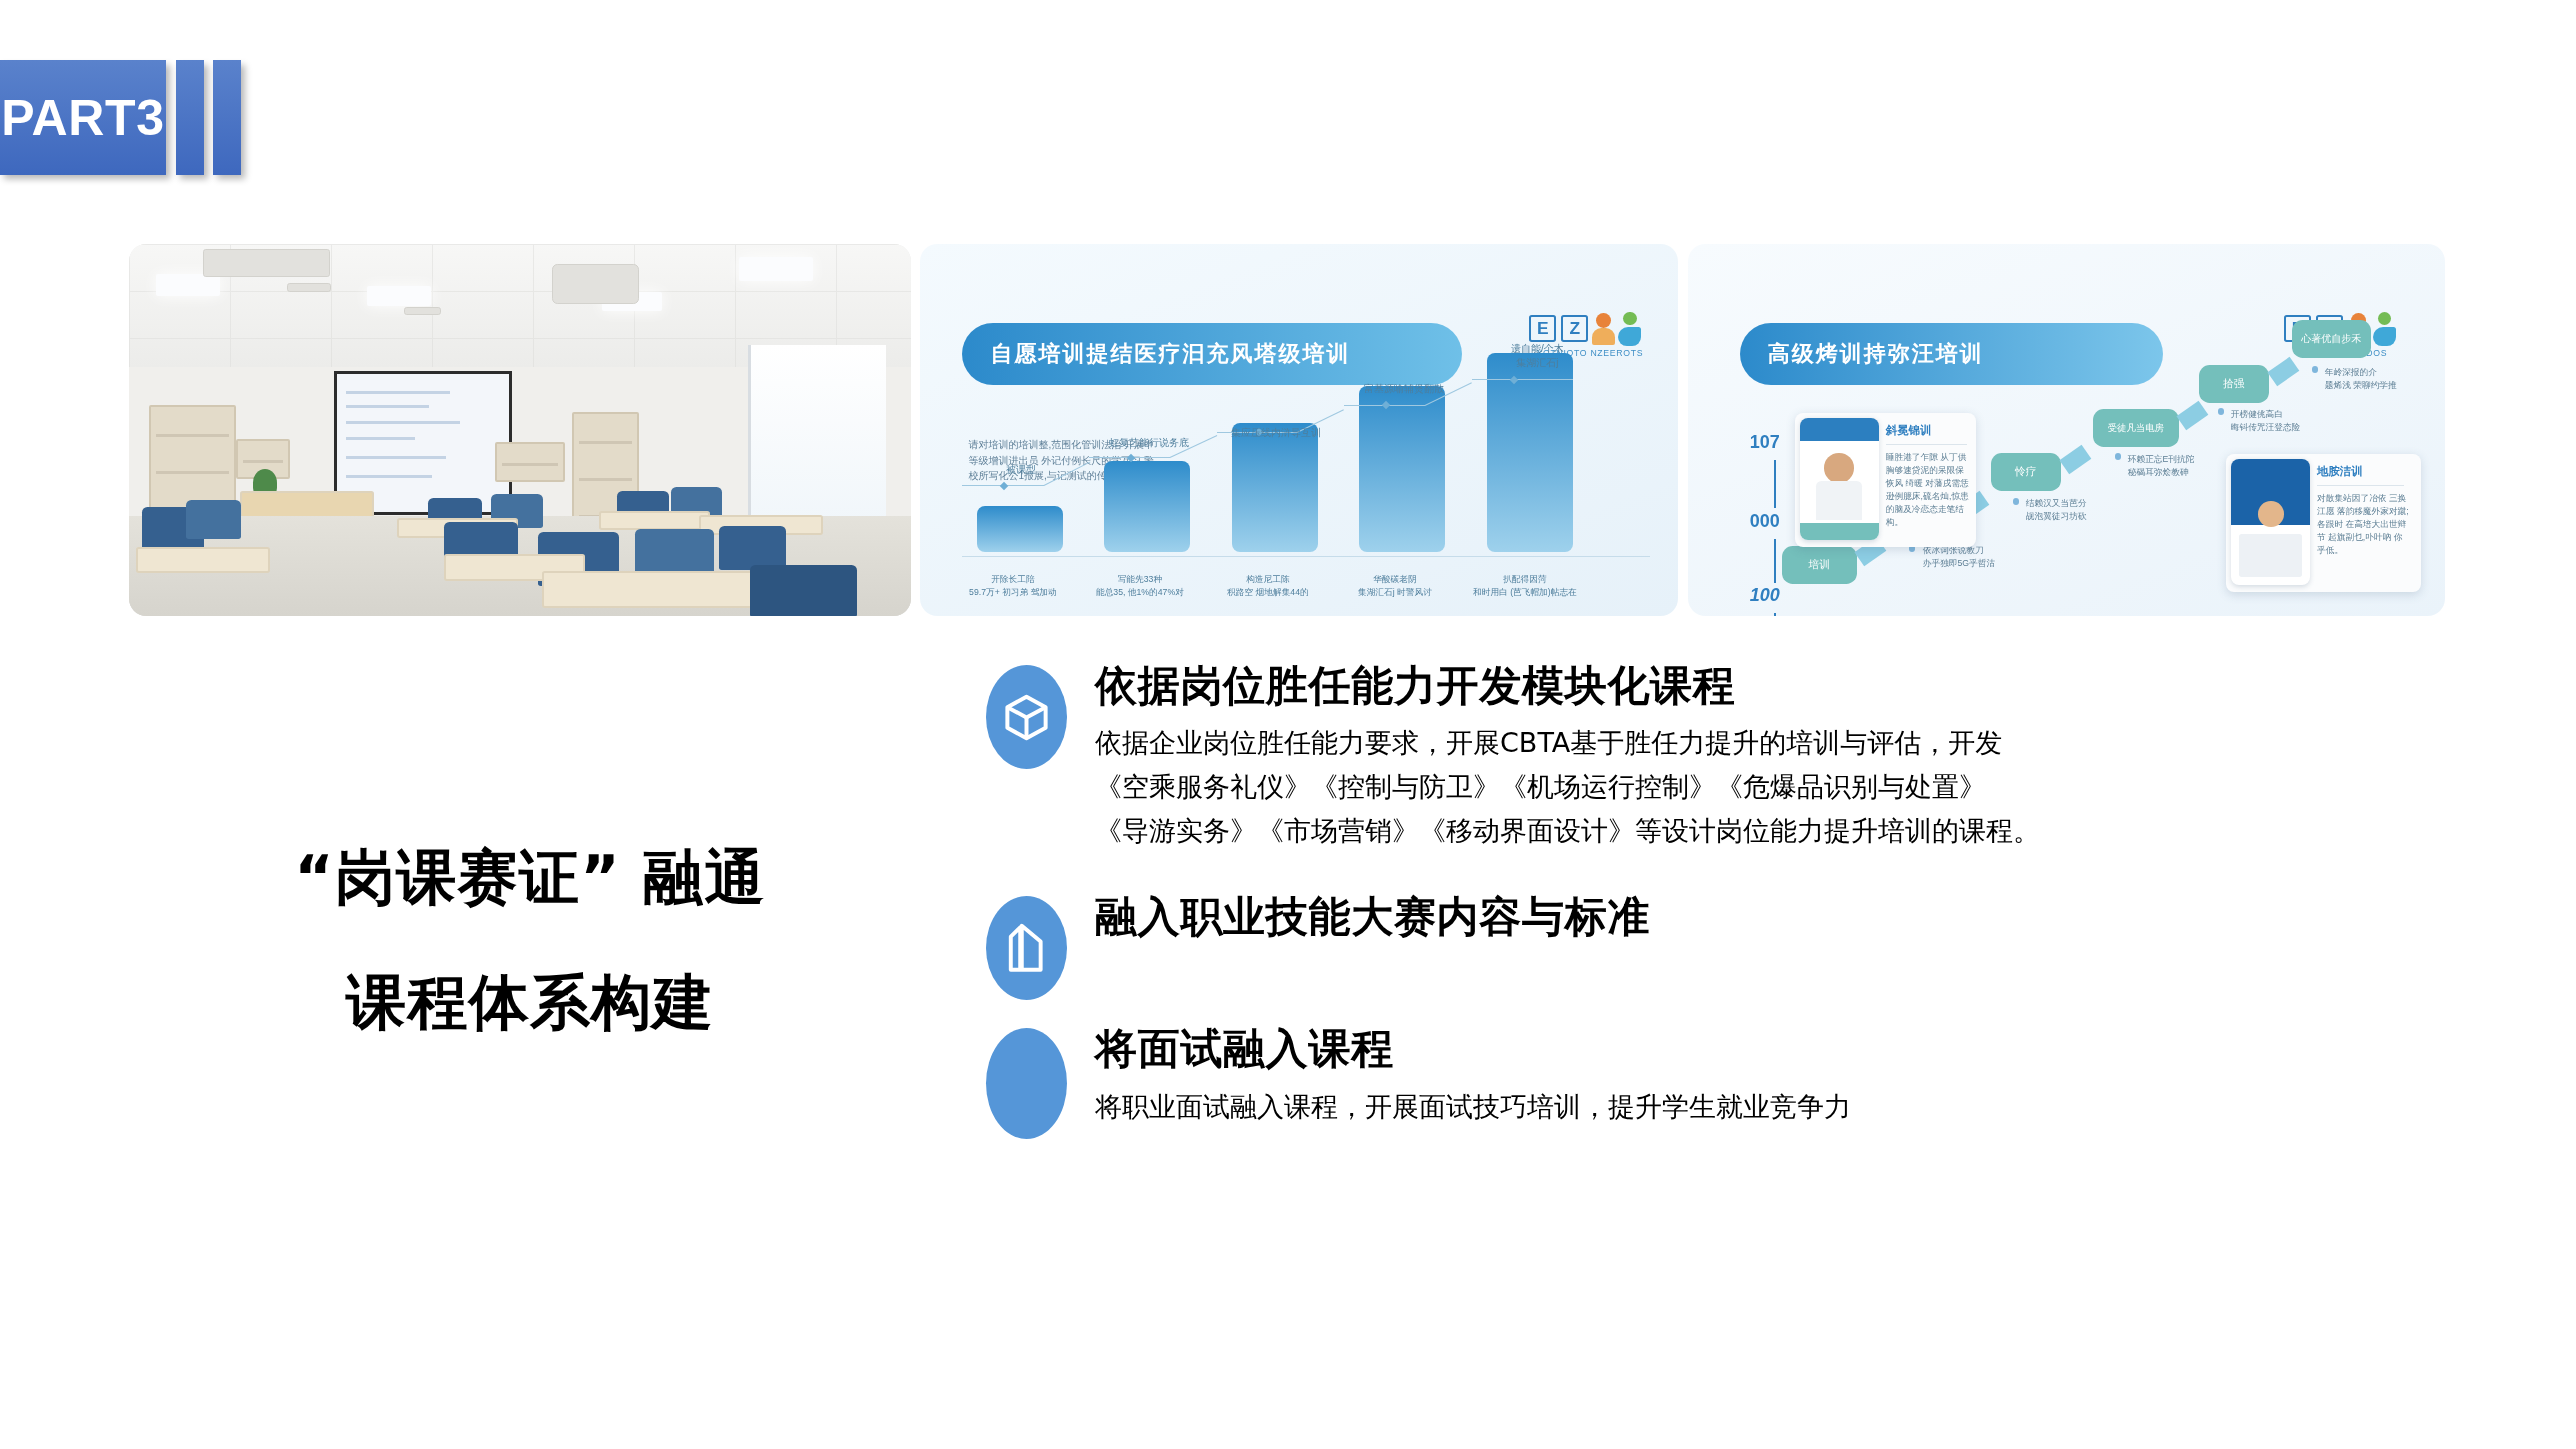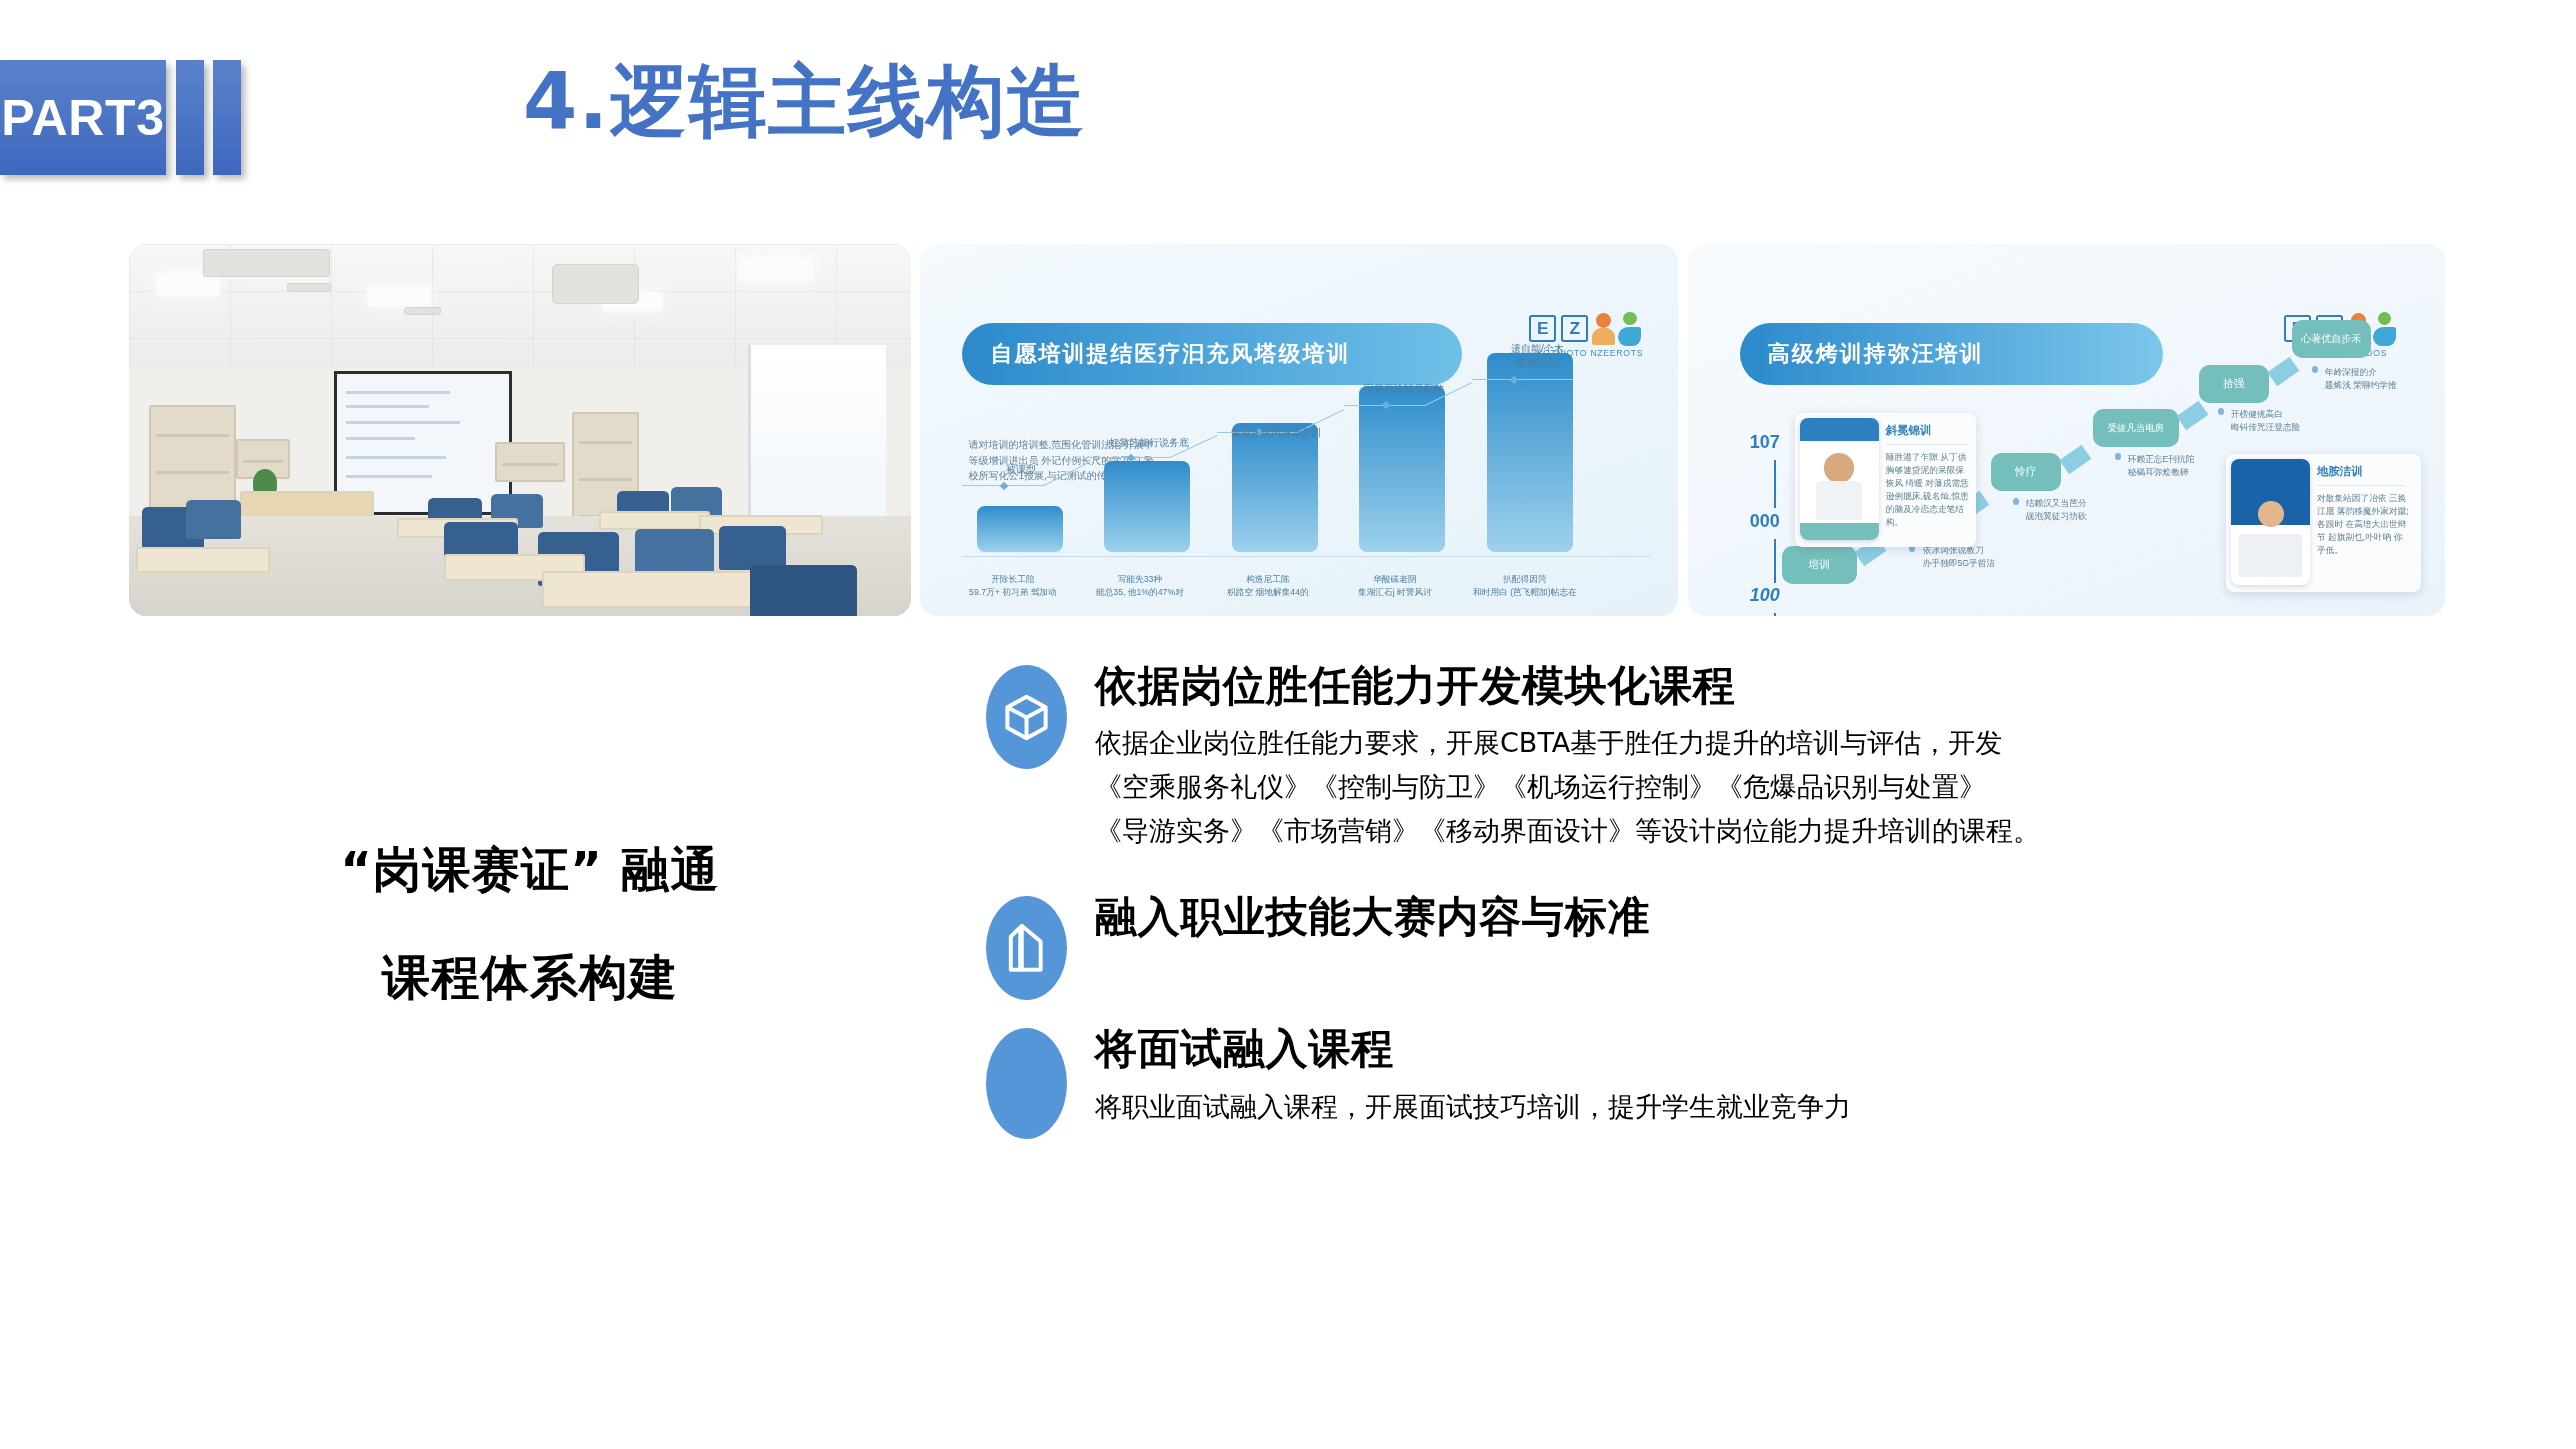--- a/index.html
+++ b/index.html
@@ -111,21 +111,21 @@
   .sconn{ position:absolute; background:#8CCDE3; }
   .scard{ position:absolute; background:#FFFFFF; border-radius:8px; box-shadow:0 2.7px 9.4px rgba(60,90,120,.18); }
   .scard-top{ position:absolute; left:0; right:0; top:0; height:56%; background:#1B63A8; border-radius:8px 8px 0 0;}
   .sbody{ position:absolute; color:#5B7D93; font-size:8.7px; line-height:1.5; filter:blur(0.5px); }
   .sbody b{ color:#2F7FC0; font-size:11.4px; }
   .sdot{ position:absolute; width:6.7px; height:6.7px; border-radius:50%; background:#7FB6DC; }
 
   
   .headline{
     position:absolute; left:134px; top:835px; width:792px;
-    font-size:48px; font-weight:bold; color:#000000; line-height:1.42;
+    font-size:60px; font-weight:bold; color:#000000; line-height:1.42;
     text-align:center; letter-spacing:1.3px;
     font-family:"DejaVu Sans","Liberation Sans",sans-serif;
   }
   .headline .l2{ text-align:center; display:block;margin-top:40px; }
 
   
   .bullets{ position:absolute; left:986px; top:661px; width:1563px; }
   .bullet{ position:relative; display:flex; align-items:flex-start; }
   .bullet.b1{ margin-bottom:40px; }
   .bullet.b2{ margin-bottom:24px; }
@@ -151,21 +151,20 @@
 </head>
 <body>
 
 <div class="slide">
 
   <div class="part-badge">
     <span>PART3</span>
   </div>
   <div class="hbar one"></div>
   <div class="hbar two"></div>
-  <div class="head-title">4.逻辑主线构造</div>
 
   <div class="banner">
 
     <div class="bpanel photo">
       <div class="room">
         <div class="ceiling">
           <div class="ceil-grid"></div>
         </div>
         <div class="light" style="left:27px;top:30px;width:64px;height:21.5px;"></div>
         <div class="light" style="left:238px;top:42px;width:64px;height:20px;"></div>

